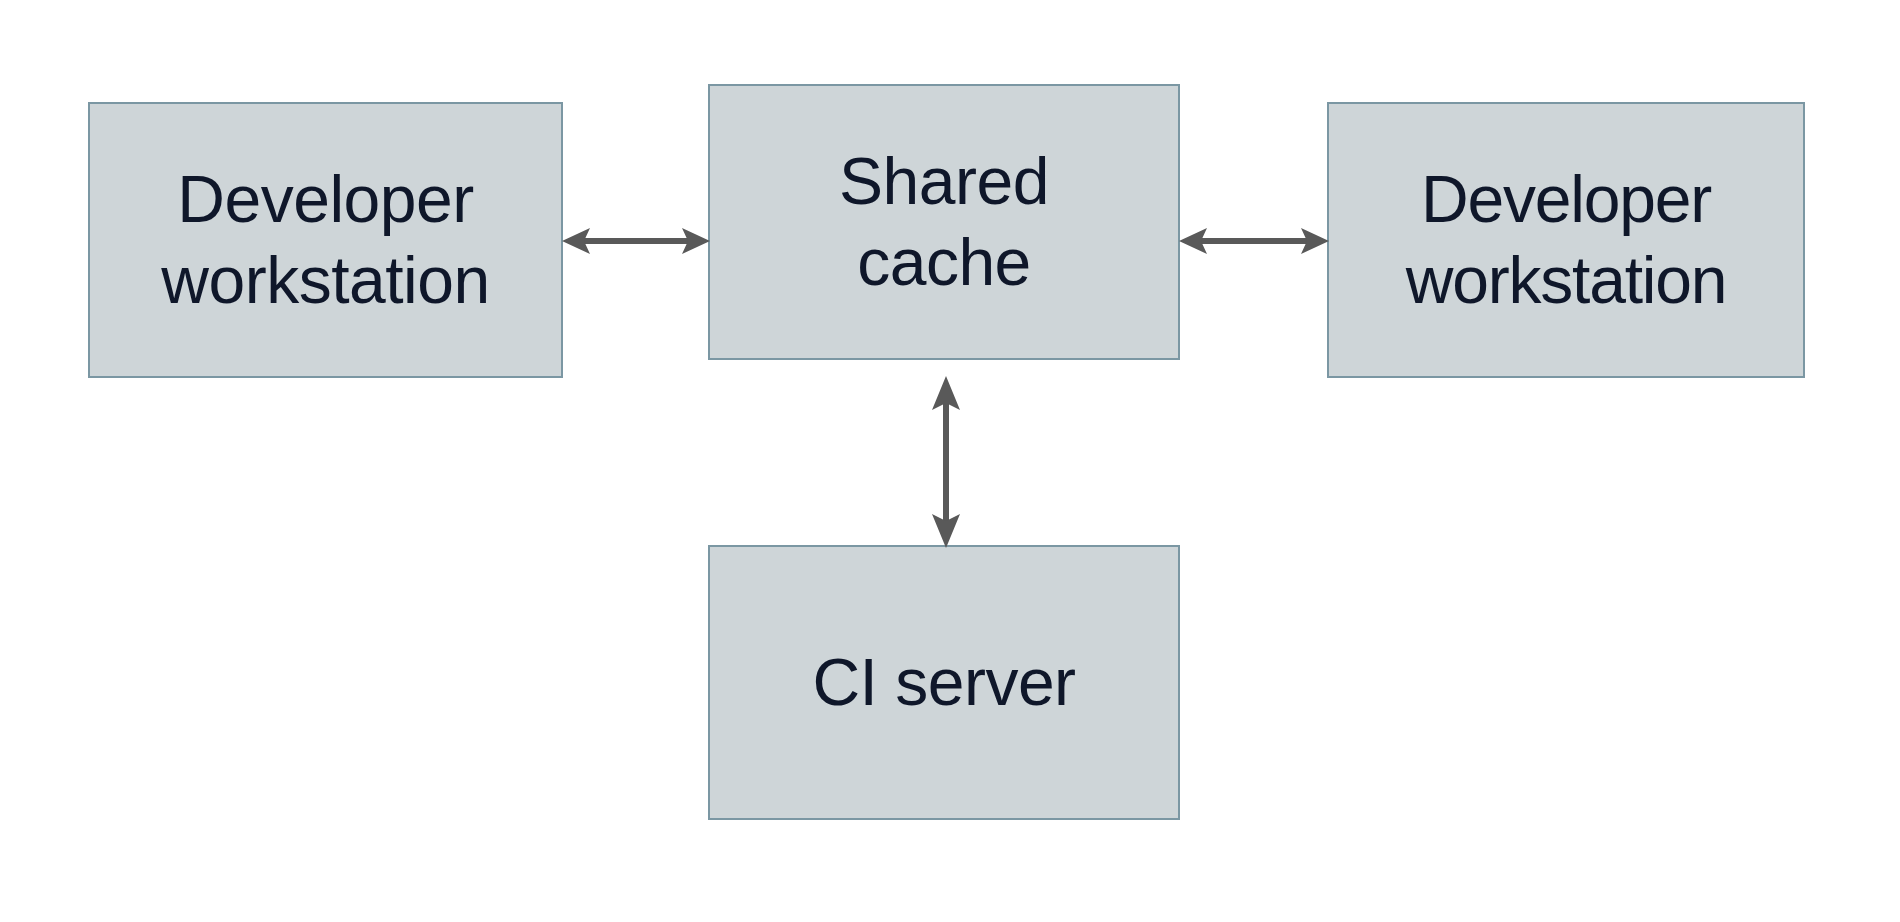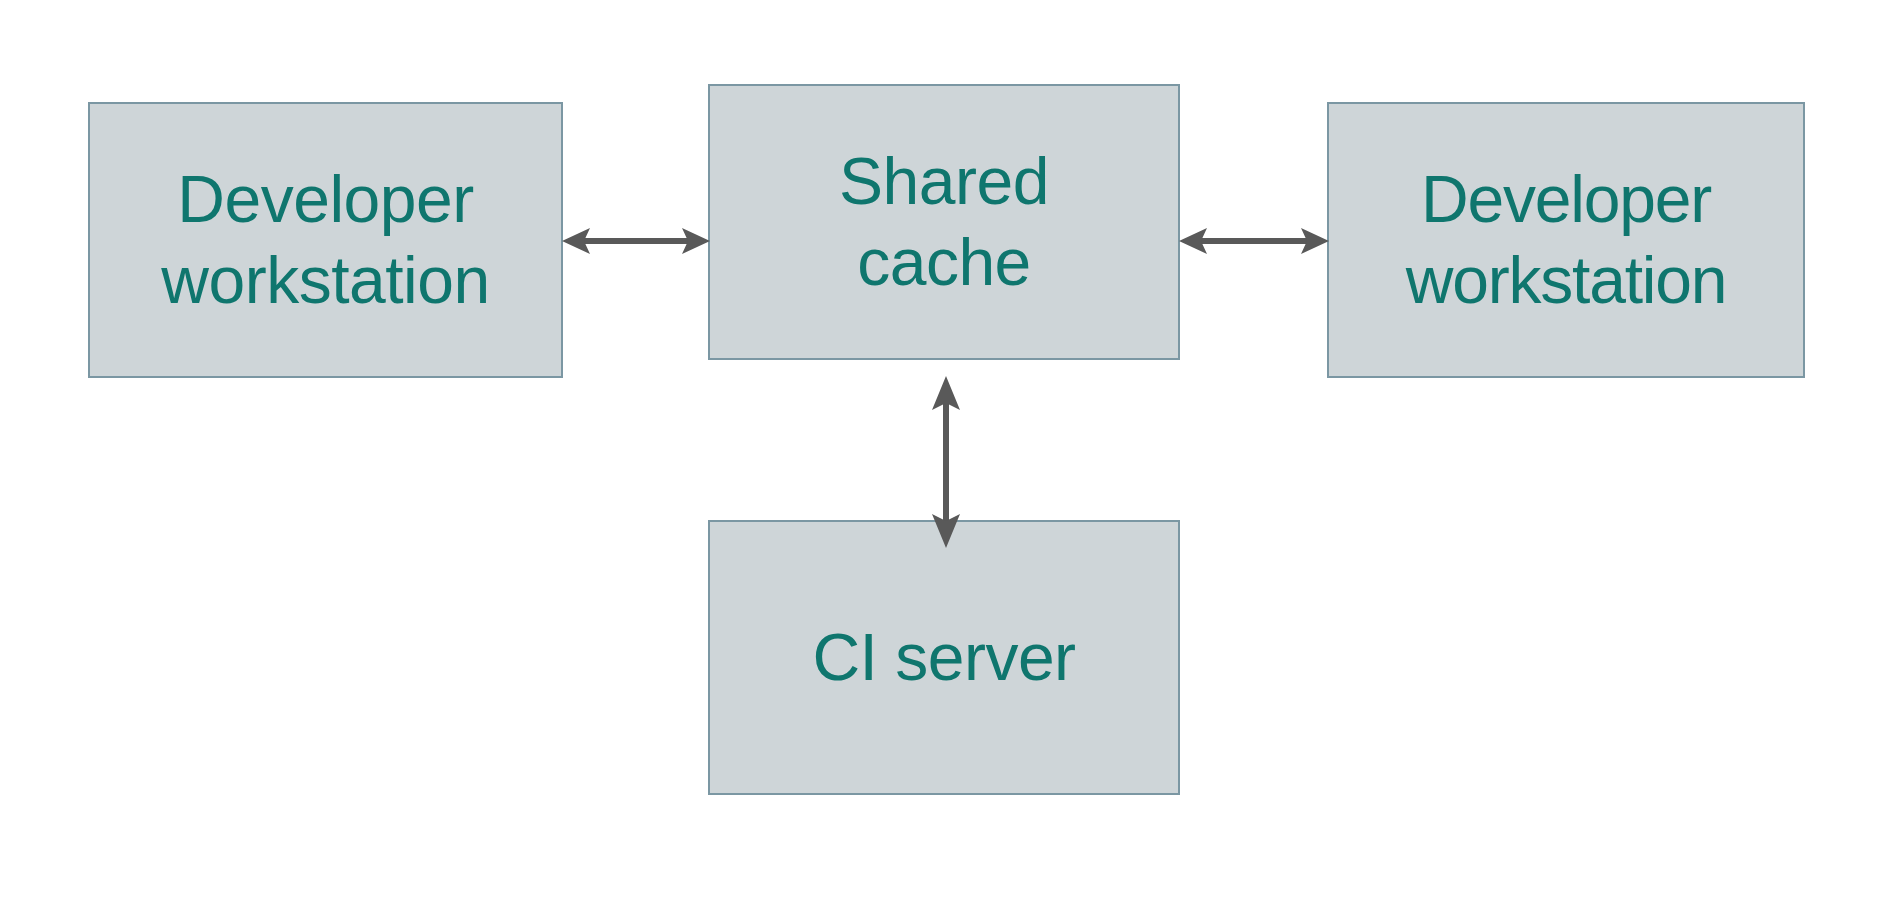--- a/index.html
+++ b/index.html
@@ -21,39 +21,39 @@
     background: #ced5d8;
     border: 2px solid #7b97a3;
     display: flex;
     align-items: center;
     justify-content: center;
     text-align: center;
   }
   .node-label {
     font-size: 66px;
     line-height: 1.22;
-    color: #0f766e;
+    color: #0f172a;
     font-weight: 400;
     letter-spacing: -0.5px;
     white-space: pre-line;
     padding: 0 6px;
   }
   .connector {
     position: absolute;
   }
   .connector svg {
     display: block;
     overflow: visible;
   }
 
   
   #node-dev-left   { left: 88px;  top: 102px;  width: 475px; height: 276px; }
   #node-shared     { left: 708px; top: 84px;  width: 472px; height: 276px; }
   #node-dev-right  { left: 1327px;top: 102px;  width: 478px; height: 276px; }
-  #node-ci         { left: 708px; top: 520px;  width: 472px; height: 275px; }
+  #node-ci         { left: 708px; top: 545px;  width: 472px; height: 275px; }
 
   
   #conn-left   { left: 560px;  top: 210px; width: 152px; height: 62px; }
   #conn-right  { left: 1177px; top: 210px; width: 154px; height: 62px; }
   #conn-down   { left: 915px;  top: 374px; width: 62px;  height: 176px; }
 
   #node-dev-right .node-label { letter-spacing: -1.2px; }
 </style>
 </head>
 <body>

